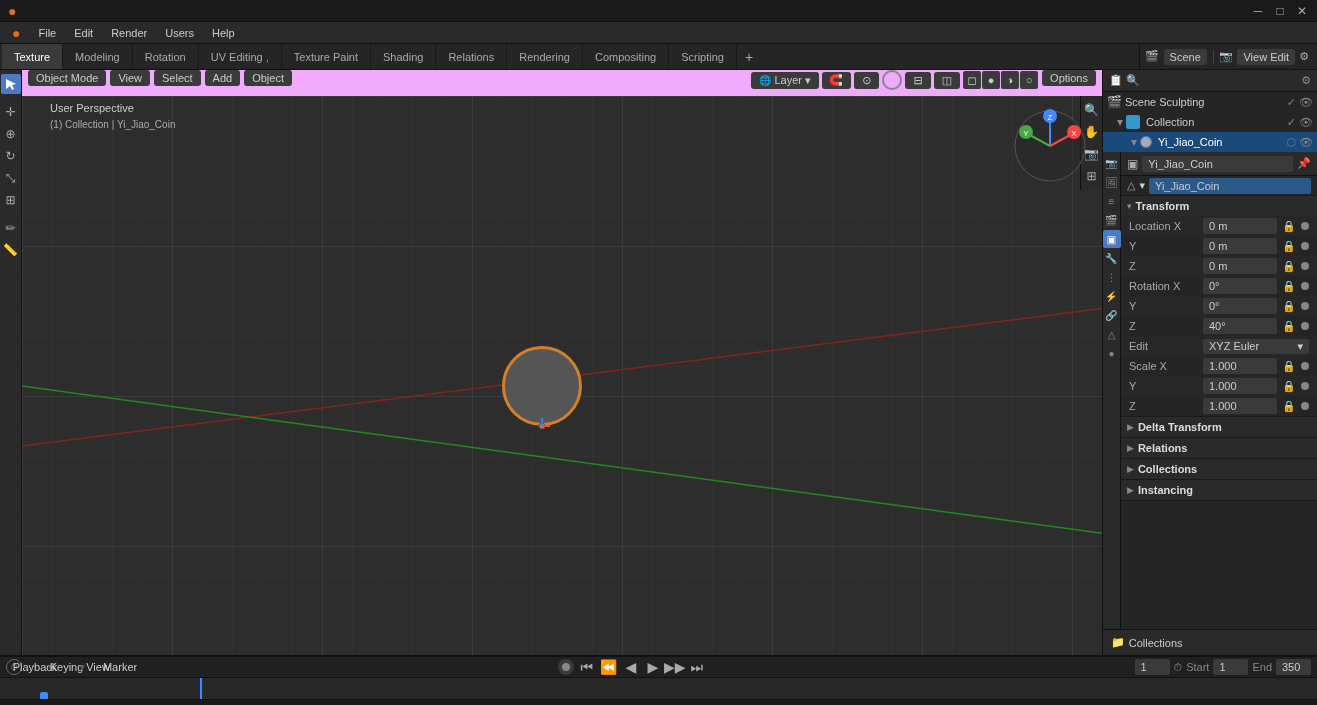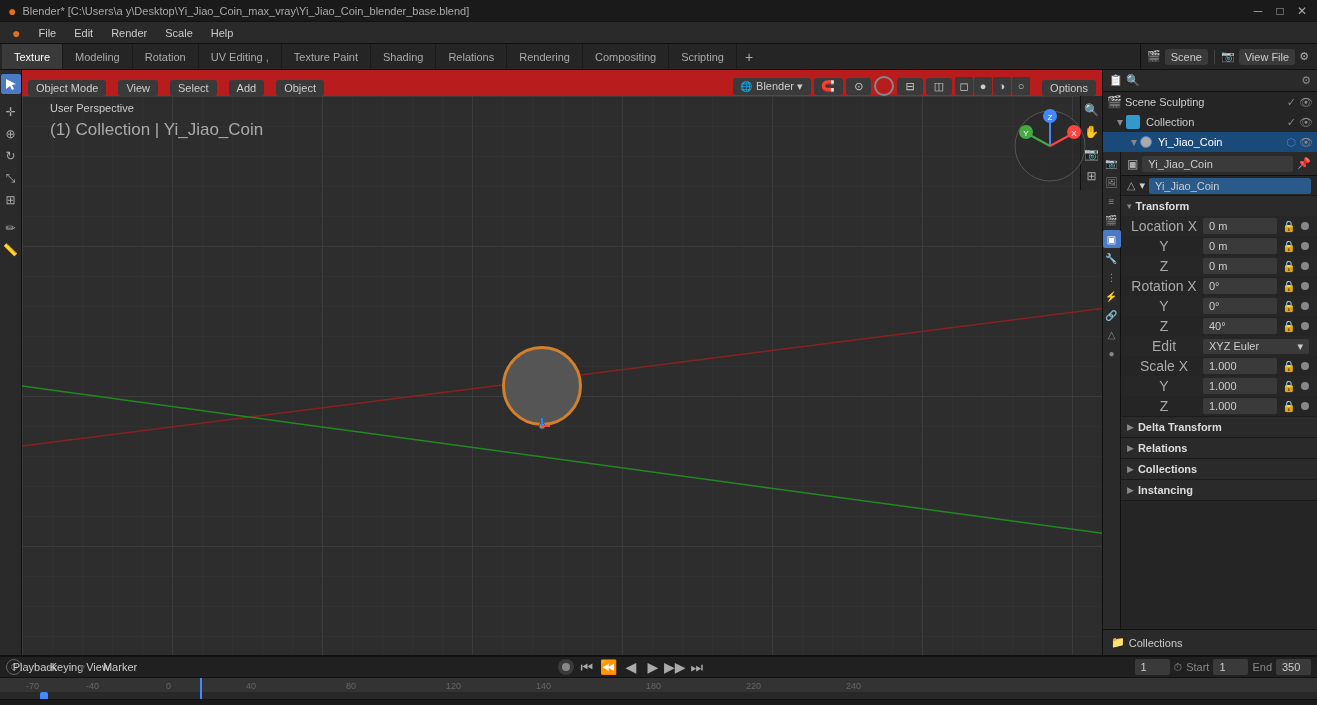--- a/index.html
+++ b/index.html
@@ -117,25 +117,25 @@
       position: relative;
       background: #333;
       overflow: hidden;
     }
 
     
     #viewport-header {
       position: absolute;
       top: 0; left: 0; right: 0;
       height: 26px;
-      background: #b91c1c;
-      display: flex;
-      align-items: flex-end;
+      background: #f0abfc;
+      display: flex;
+      align-items: flex-start;
       padding: 0 6px;
-      gap: 12px;
+      gap: 4px;
       z-index: 10;
     }
     .vp-header-btn {
       padding: 2px 8px;
       background: #3a3a3a;
       border-radius: 3px;
       cursor: pointer;
       font-size: 11px;
       color: #ccc;
       display: flex;
@@ -268,21 +268,21 @@
     .prop-section-title { font-size: 11px; color: #ddd; font-weight: bold; }
     .prop-row {
       height: 20px;
       display: flex;
       align-items: center;
       padding: 0 8px;
       gap: 4px;
       background: #252525;
     }
     .prop-row:nth-child(even) { background: #272727; }
-    .prop-label { font-size: 14px; color: #aaa; width: 70px; text-align: center; }
+    .prop-label { font-size: 11px; color: #aaa; width: 70px; text-align: left; }
     .prop-value {
       flex: 1;
       height: 16px;
       background: #3a3a3a;
       border-radius: 2px;
       display: flex;
       align-items: center;
       padding: 0 6px;
       font-size: 11px;
       color: #ccc;
@@ -379,35 +379,34 @@
       border-top: 1px solid #111;
       cursor: pointer;
     }
   </style>
 </head>
 <body>
 
 <div id="titlebar">
   <div id="titlebar-left">
     <span style="color:#e07020;font-size:14px;">●</span>
-    <span id="titlebar-title-text" style="font-size:11px;color:#aaa;">Blender* [C:\Users\a y\Desktop\Yi_Jiao_Coin_max_vray\Yi_Jiao_Coin_blender_base.blend]</span>
   </div>
   <div id="titlebar-controls" style="display:flex;gap:8px;">
     <span style="cursor:pointer;color:#aaa;font-size:12px;">─</span>
     <span style="cursor:pointer;color:#aaa;font-size:12px;">□</span>
     <span style="cursor:pointer;color:#aaa;font-size:12px;">✕</span>
   </div>
 </div>
 
 <div id="menubar">
   <span class="menu-item" style="color:#e07020;font-size:14px;">●</span>
   <span class="menu-item">File</span>
   <span class="menu-item">Edit</span>
   <span class="menu-item">Render</span>
-  <span class="menu-item">Scale</span>
+  <span class="menu-item">Users</span>
   <span class="menu-item">Help</span>
 </div>
 
 <div id="workspacebar">
   <div class="workspace-tab active">Texture</div>
   <div class="workspace-tab">Modeling</div>
   <div class="workspace-tab">Rotation</div>
   <div class="workspace-tab">UV Editing ,</div>
   <div class="workspace-tab">Texture Paint</div>
   <div class="workspace-tab">Shading</div>
@@ -416,21 +415,21 @@
   <div class="workspace-tab">Compositing</div>
   <div class="workspace-tab">Scripting</div>
   <div class="workspace-add">+</div>
   <div style="flex:1;"></div>
 
   <div style="display:flex;align-items:center;gap:4px;padding:0 6px;border-left:1px solid #111;">
     <span style="color:#aaa;font-size:11px;">🎬</span>
     <span style="font-size:11px;color:#ccc;background:#3a3a3a;padding:2px 6px;border-radius:3px;cursor:pointer;">Scene</span>
     <span style="width:1px;height:14px;background:#444;margin:0 2px;"></span>
     <span style="color:#aaa;font-size:11px;">📷</span>
-    <span style="font-size:11px;color:#ccc;background:#3a3a3a;padding:2px 6px;border-radius:3px;cursor:pointer;">View File</span>
+    <span style="font-size:11px;color:#ccc;background:#3a3a3a;padding:2px 6px;border-radius:3px;cursor:pointer;">View Edit</span>
     <span style="color:#aaa;font-size:11px;cursor:pointer;">⚙</span>
   </div>
 </div>
 
 <div id="main-layout" style="display:flex;height:585px;">
 
   <div id="left-toolbar">
     <div class="tool-btn active" title="Select">
       <svg width="14" height="14" viewBox="0 0 14 14">
           <polygon points="2,2 2,12 6,9 8,13 10,12 8,8 12,7" fill="#fff" stroke="none"></polygon>
@@ -453,42 +452,42 @@
       <div class="vp-header-btn">Object Mode</div>
       <div class="vp-header-btn">View</div>
       <div class="vp-header-btn">Select</div>
       <div class="vp-header-btn">Add</div>
       <div class="vp-header-btn">Object</div>
       <div style="flex:1;"></div>
 
       <div style="display:flex;align-items:center;gap:3px;">
         <div class="vp-header-btn">
           <span style="font-size:10px;">🌐</span>
-          <span>Blender</span>
+          <span>Layer</span>
           <span>▾</span>
         </div>
         <div class="vp-header-btn">🧲</div>
         <div class="vp-header-btn">⊙</div>
         <div style="width:20px;height:20px;border-radius:50%;border:2px solid #888;background:transparent;cursor:pointer;"></div>
         <div class="vp-header-btn">⊟</div>
         <div class="vp-header-btn">◫</div>
 
         <div style="display:flex;gap:1px;">
           <div style="width:18px;height:18px;border-radius:2px;background:#3a3a3a;display:flex;align-items:center;justify-content:center;cursor:pointer;">◻</div>
           <div style="width:18px;height:18px;border-radius:2px;background:#3a3a3a;display:flex;align-items:center;justify-content:center;cursor:pointer;">●</div>
           <div style="width:18px;height:18px;border-radius:2px;background:#3a3a3a;display:flex;align-items:center;justify-content:center;cursor:pointer;">◑</div>
           <div style="width:18px;height:18px;border-radius:2px;background:#3a3a3a;display:flex;align-items:center;justify-content:center;cursor:pointer;">○</div>
         </div>
       </div>
       <div class="vp-header-btn">Options</div>
     </div>
 
     <div id="viewport-info">
       <div style="font-size:11px;color:#ccc;">User Perspective</div>
-      <div style="font-size:17px;color:#aaa;">(1) Collection | Yi_Jiao_Coin</div>
+      <div style="font-size:10px;color:#aaa;">(1) Collection | Yi_Jiao_Coin</div>
     </div>
 
     <div id="grid-canvas">
       <svg class="grid" xmlns="http://www.w3.org/2000/svg">
         <defs>
           <pattern id="smallGrid" width="30" height="30" patternUnits="userSpaceOnUse">
             <path d="M 30 0 L 0 0 0 30" fill="none" stroke="#3a3a3a" stroke-width="0.5"></path>
           </pattern>
           <pattern id="grid" width="150" height="150" patternUnits="userSpaceOnUse">
             <rect width="150" height="150" fill="url(#smallGrid)"></rect>
@@ -752,34 +751,20 @@
     <span style="font-size:11px;color:#888;">⏱</span>
 
     <span class="tl-label">Start</span>
     <div class="tl-frame">1</div>
 
     <span class="tl-label">End</span>
     <div class="tl-frame">350</div>
   </div>
 
   <div style="flex:1;background:#282828;position:relative;overflow:hidden;">
-    <div style="position:absolute;left:0;right:0;top:0;height:14px;background:#333;display:flex;align-items:center;padding:0 6px;">
-      <svg width="100%" height="14" xmlns="http://www.w3.org/2000/svg">
-        <text x="20" y="11" fill="#666" font-size="9">-70</text>
-        <text x="80" y="11" fill="#666" font-size="9">-40</text>
-        <text x="160" y="11" fill="#666" font-size="9">0</text>
-        <text x="240" y="11" fill="#666" font-size="9">40</text>
-        <text x="340" y="11" fill="#666" font-size="9">80</text>
-        <text x="440" y="11" fill="#666" font-size="9">120</text>
-        <text x="530" y="11" fill="#666" font-size="9">140</text>
-        <text x="640" y="11" fill="#666" font-size="9">180</text>
-        <text x="740" y="11" fill="#666" font-size="9">220</text>
-        <text x="840" y="11" fill="#666" font-size="9">240</text>
-      </svg>
-    </div>
 
     <div style="position:absolute;top:0;bottom:0;width:2px;background:#4488ff;left:200px;"></div>
 
     <div style="position:absolute;top:14px;left:40px;width:8px;height:8px;background:#4488ff;border-radius:2px;"></div>
   </div>
 </div>
 
 <div id="statusbar" style="height:22px;background:#1a1a1a;display:flex;align-items:center;padding:0 8px;gap:8px;border-top:1px solid #111;">
   <span style="font-size:11px;color:#aaa;">🖱</span>
   <span class="status-item">Select</span>

